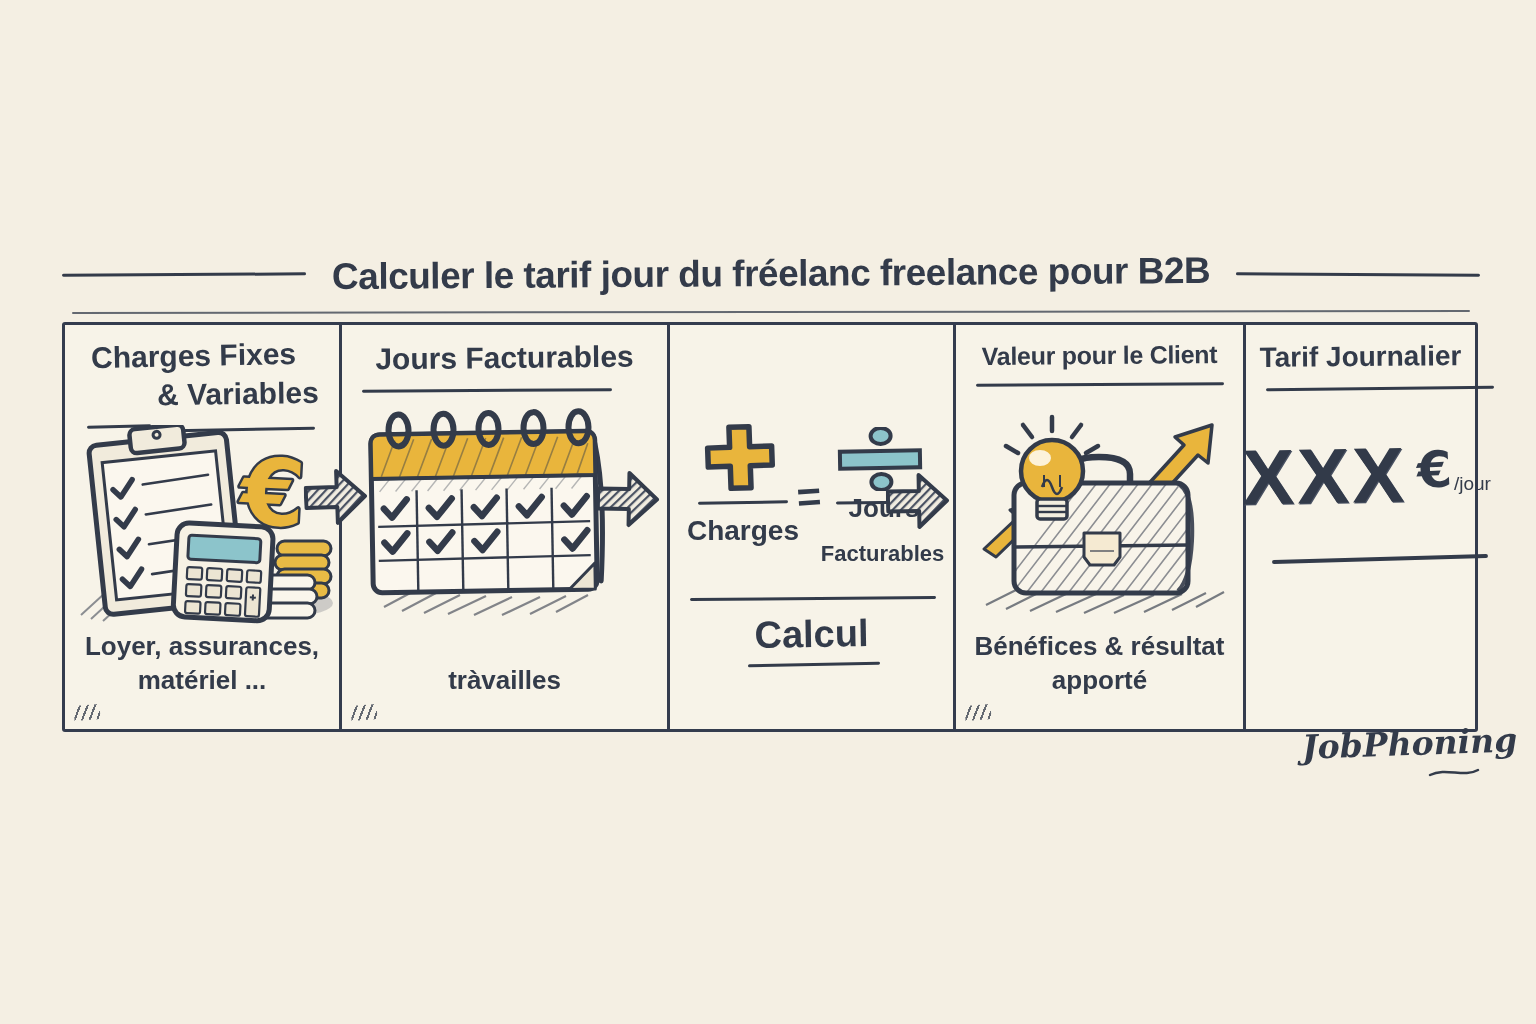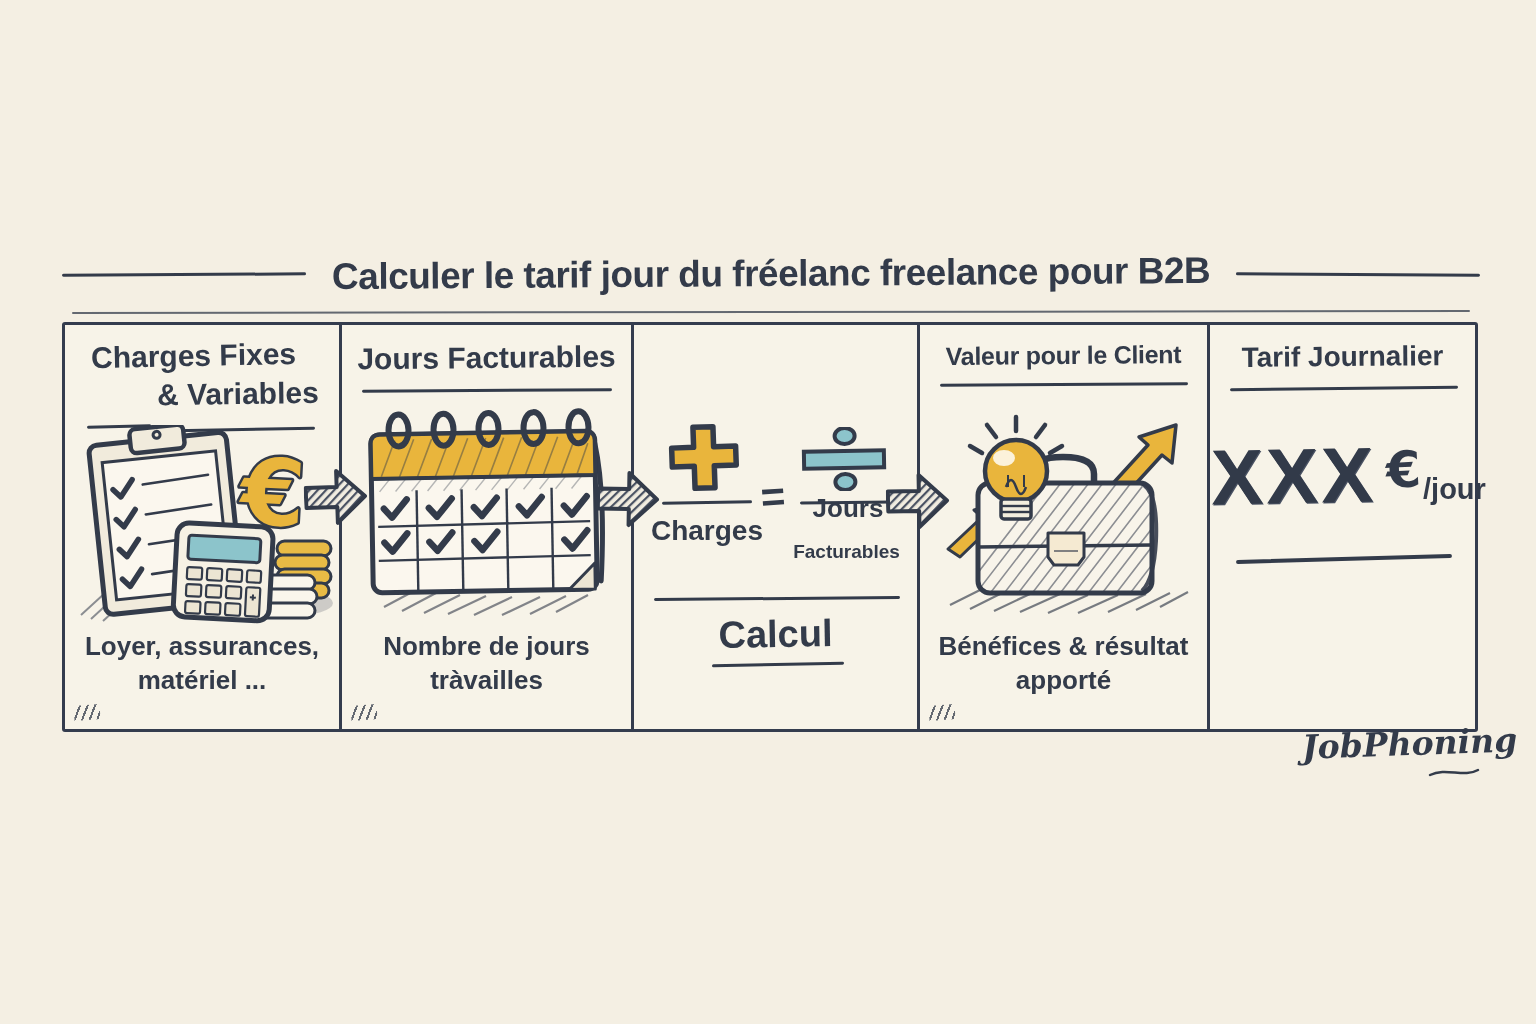--- a/index.html
+++ b/index.html
@@ -32,21 +32,21 @@
     background:#333b4a; opacity:.75; transform:rotate(-0.08deg); border-radius:2px;
   }
   .board {
     position:absolute; left:62px; top:322px; width:1416px; height:410px;
     border:3px solid #343c4e; border-radius:3px; background:#f7f3e8;
     display:flex;
   }
   .panel { position:relative; height:100%; }
   .panel + .panel { border-left:3px solid #343c4e; }
   .p1 { width:274px; }
-  .p2 { width:292px; }
+  .p2 { width:328px; }
   .p3 { width:286px; }
   .p4 { width:290px; }
   .p5 { flex:1; }
 
   .panel h2 {
     position:absolute; font-weight:700; color:#333b4a; white-space:nowrap;
   }
   .underline {
     position:absolute; height:3px; background:#333b4a; border-radius:3px;
   }
@@ -88,21 +88,21 @@
   .p3 .num-label {
     position:absolute; top:190px; left:0; width:146px; text-align:center;
     font-size:28px; font-weight:700; white-space:nowrap;
   }
   .p3 .den-l1 {
     position:absolute; top:168px; left:150px; width:128px; text-align:center;
     font-size:26px; font-weight:700;
   }
   .p3 .den-l2 {
     position:absolute; top:216px; left:140px; width:145px; text-align:center;
-    font-size:19px; font-weight:700;
+    font-size:22px; font-weight:700;
   }
   .p3 .midline { top:272px; left:20px; width:246px; transform:rotate(-0.5deg); }
   .p3 .footer-label {
     position:absolute; top:288px; left:0; right:0; text-align:center;
     font-size:38px; font-weight:700; transform:rotate(-1deg);
   }
   .p3 .u-footer { top:338px; left:78px; width:132px; transform:rotate(-1.2deg); }
 
   
   .p4 h2.c { top:16px; left:0; right:0; text-align:center; font-size:25px; letter-spacing:-0.3px; transform:rotate(-0.5deg); }
@@ -120,21 +120,21 @@
   }
   .rate-value {
     font-size:78px; font-weight:800; letter-spacing:3px; line-height:1;
     color:#323a49; transform:rotate(-1deg);
     text-shadow:1px 1px 0 #4a5263;
   }
   .rate-currency {
     font-size:50px; font-weight:700; margin:8px 0 0 10px; line-height:1;
     font-family:"DejaVu Sans", sans-serif; transform:rotate(-3deg);
   }
-  .rate-per { font-size:29px; font-weight:700; margin:36px 0 0 2px; }
+  .rate-per { font-size:19px; font-weight:400; margin:36px 0 0 2px; }
   .p5 .u2 { top:232px; left:26px; width:216px; transform:rotate(-1.6deg); height:4px; }
 
   
   .flow-arrow { position:absolute; width:64px; height:58px; }
   .a1 { left:304px; top:468px; transform:rotate(-2deg); }
   .a2 { left:596px; top:470px; transform:rotate(1deg); }
   .a3 { left:886px; top:472px; transform:rotate(-1deg); }
 
   
   .signature {
@@ -281,21 +281,20 @@
             <path d="M40 146 l8 9 l15 -18"></path>
             <path d="M85 146 l8 9 l15 -18"></path>
             <path d="M130 146 l8 9 l15 -18"></path>
             <path d="M220 146 l8 9 l15 -18"></path>
           </g>
 
           <path d="M224 196 L250 196 L250 170 Z" fill="#ece5d3" stroke="#333b4a" stroke-width="3" stroke-linejoin="round"></path>
         </g>
       </svg>
 
-      <div class="caption cap1">Nombre de jours</div>
       <div class="caption cap2">tràvailles</div>
       <div class="corner-hatch"></div>
     </div>
 
     <div class="panel p3">
       <svg class="plus-wrap" width="80" height="74" viewBox="0 0 80 74">
         <path d="M30 6 h20 v20 h22 v19 h-22 v22 h-20 v-22 h-22 v-19 h22 Z" fill="#e9b53c" stroke="#333b4a" stroke-width="5.5" stroke-linejoin="round" transform="rotate(-2 40 37)"></path>
       </svg>
       <svg class="divide-wrap" width="90" height="64" viewBox="0 0 90 64">
         <g transform="rotate(-1 45 32)">

